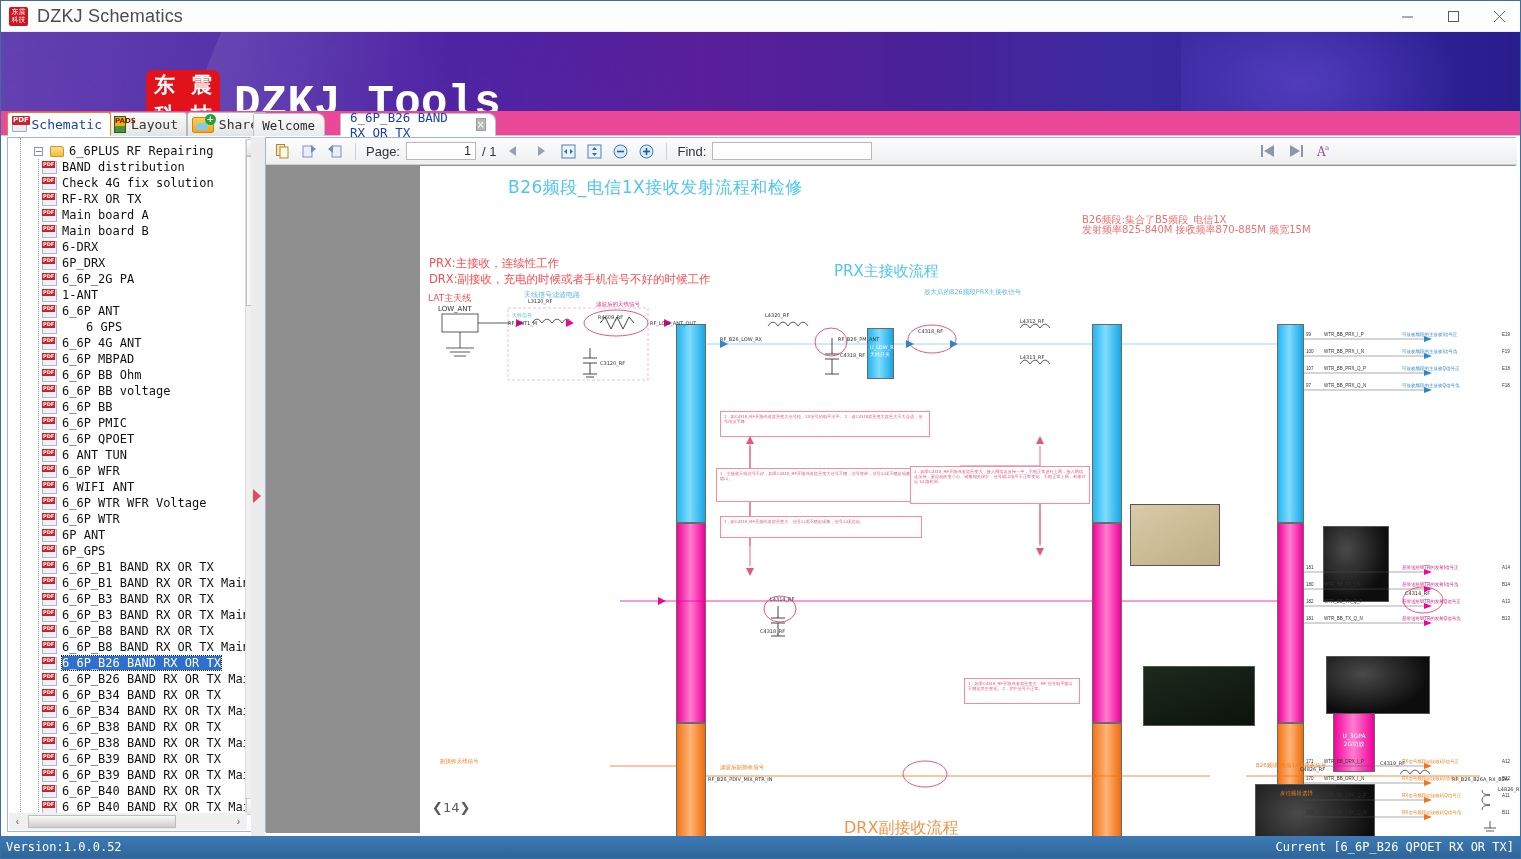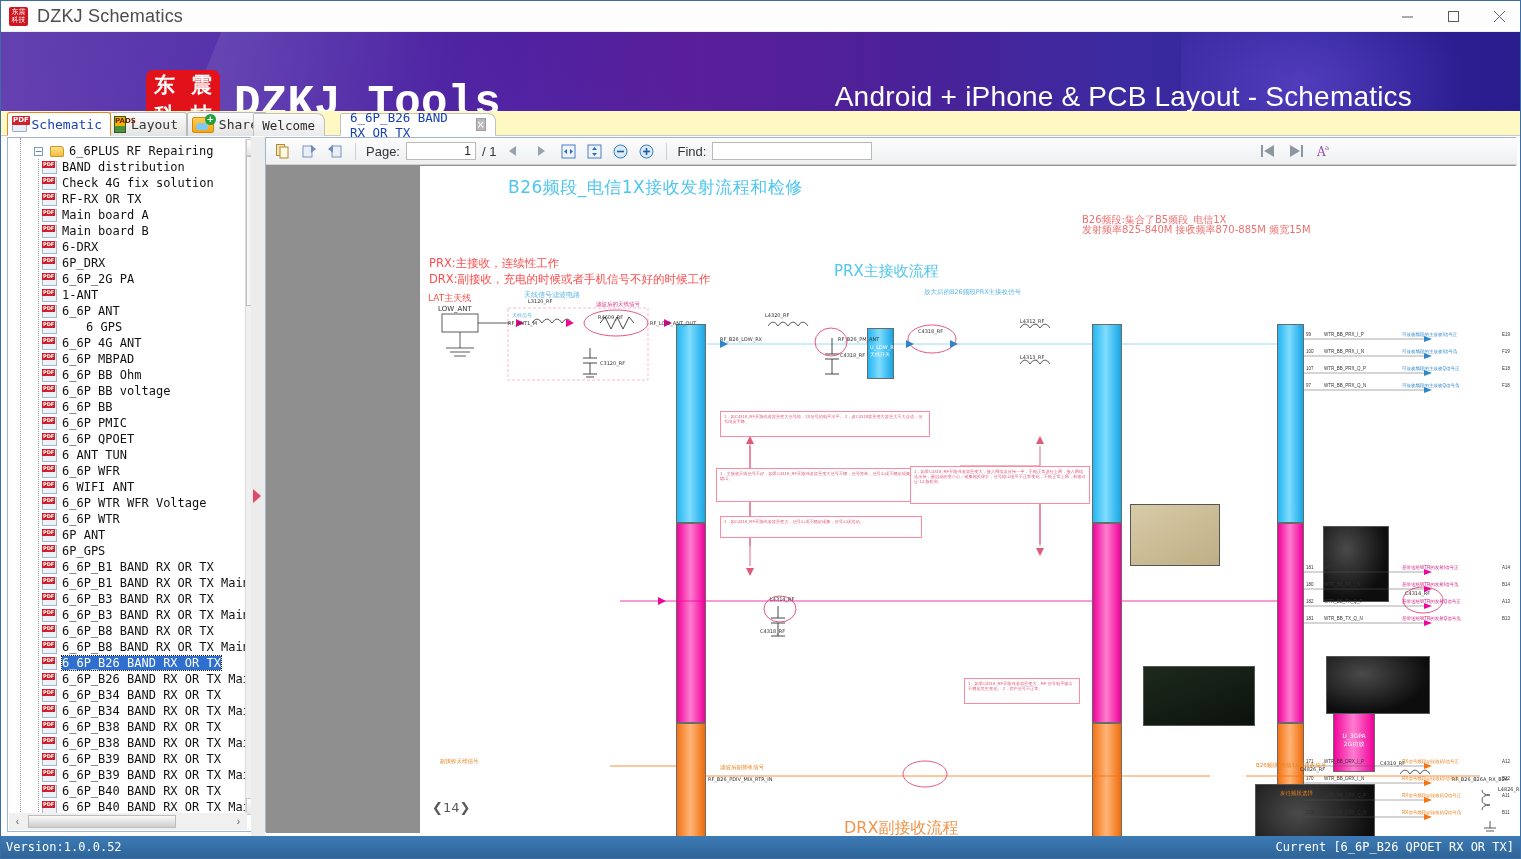--- a/index.html
+++ b/index.html
@@ -83,21 +83,21 @@
     position: absolute; right: 110px; top: 49px;
     font-size: 28px; color: #ffffff; font-weight: 300;
     letter-spacing: .2px; z-index: 3;
     font-family: "Liberation Sans", sans-serif;
   }
 
   
   .moderow {
     position: absolute; left: 0; top: 110px;
     width: 1521px; height: 25px;
-    background: #fef9c3;
+    background: #ec4899;
     border-bottom: 1px solid #c9c9c9;
   }
   .modetab {
     position: absolute; top: 1px; height: 24px;
     display: flex; align-items: center; gap: 5px;
     padding: 0 8px 0 4px;
     font-size: 13px; font-family: "DejaVu Sans Mono", monospace;
     border: 1px solid #b9b9b9; border-bottom: none;
     border-radius: 3px 3px 0 0;
     background: linear-gradient(#fbfbfb, #e4e4e4);
@@ -368,21 +368,20 @@
   </div>
 
   <div class="banner">
     <div class="logo-box">
       <span>东</span>
       <span>震</span>
       <span>科</span>
       <span>技</span>
     </div>
     <div class="brand-text">DZKJ Tools</div>
-    <div class="banner-sub">Android + iPhone &amp; PCB Layout - Schematics</div>
   </div>
 
   <div class="moderow">
     <div class="modetab mt-pdf active">
       <span class="ico-pdf"></span>
       <span>Schematic</span>
     </div>
     <div class="modetab mt-pads">
       <span class="ico-pads"></span>
       <span>Layout</span>

